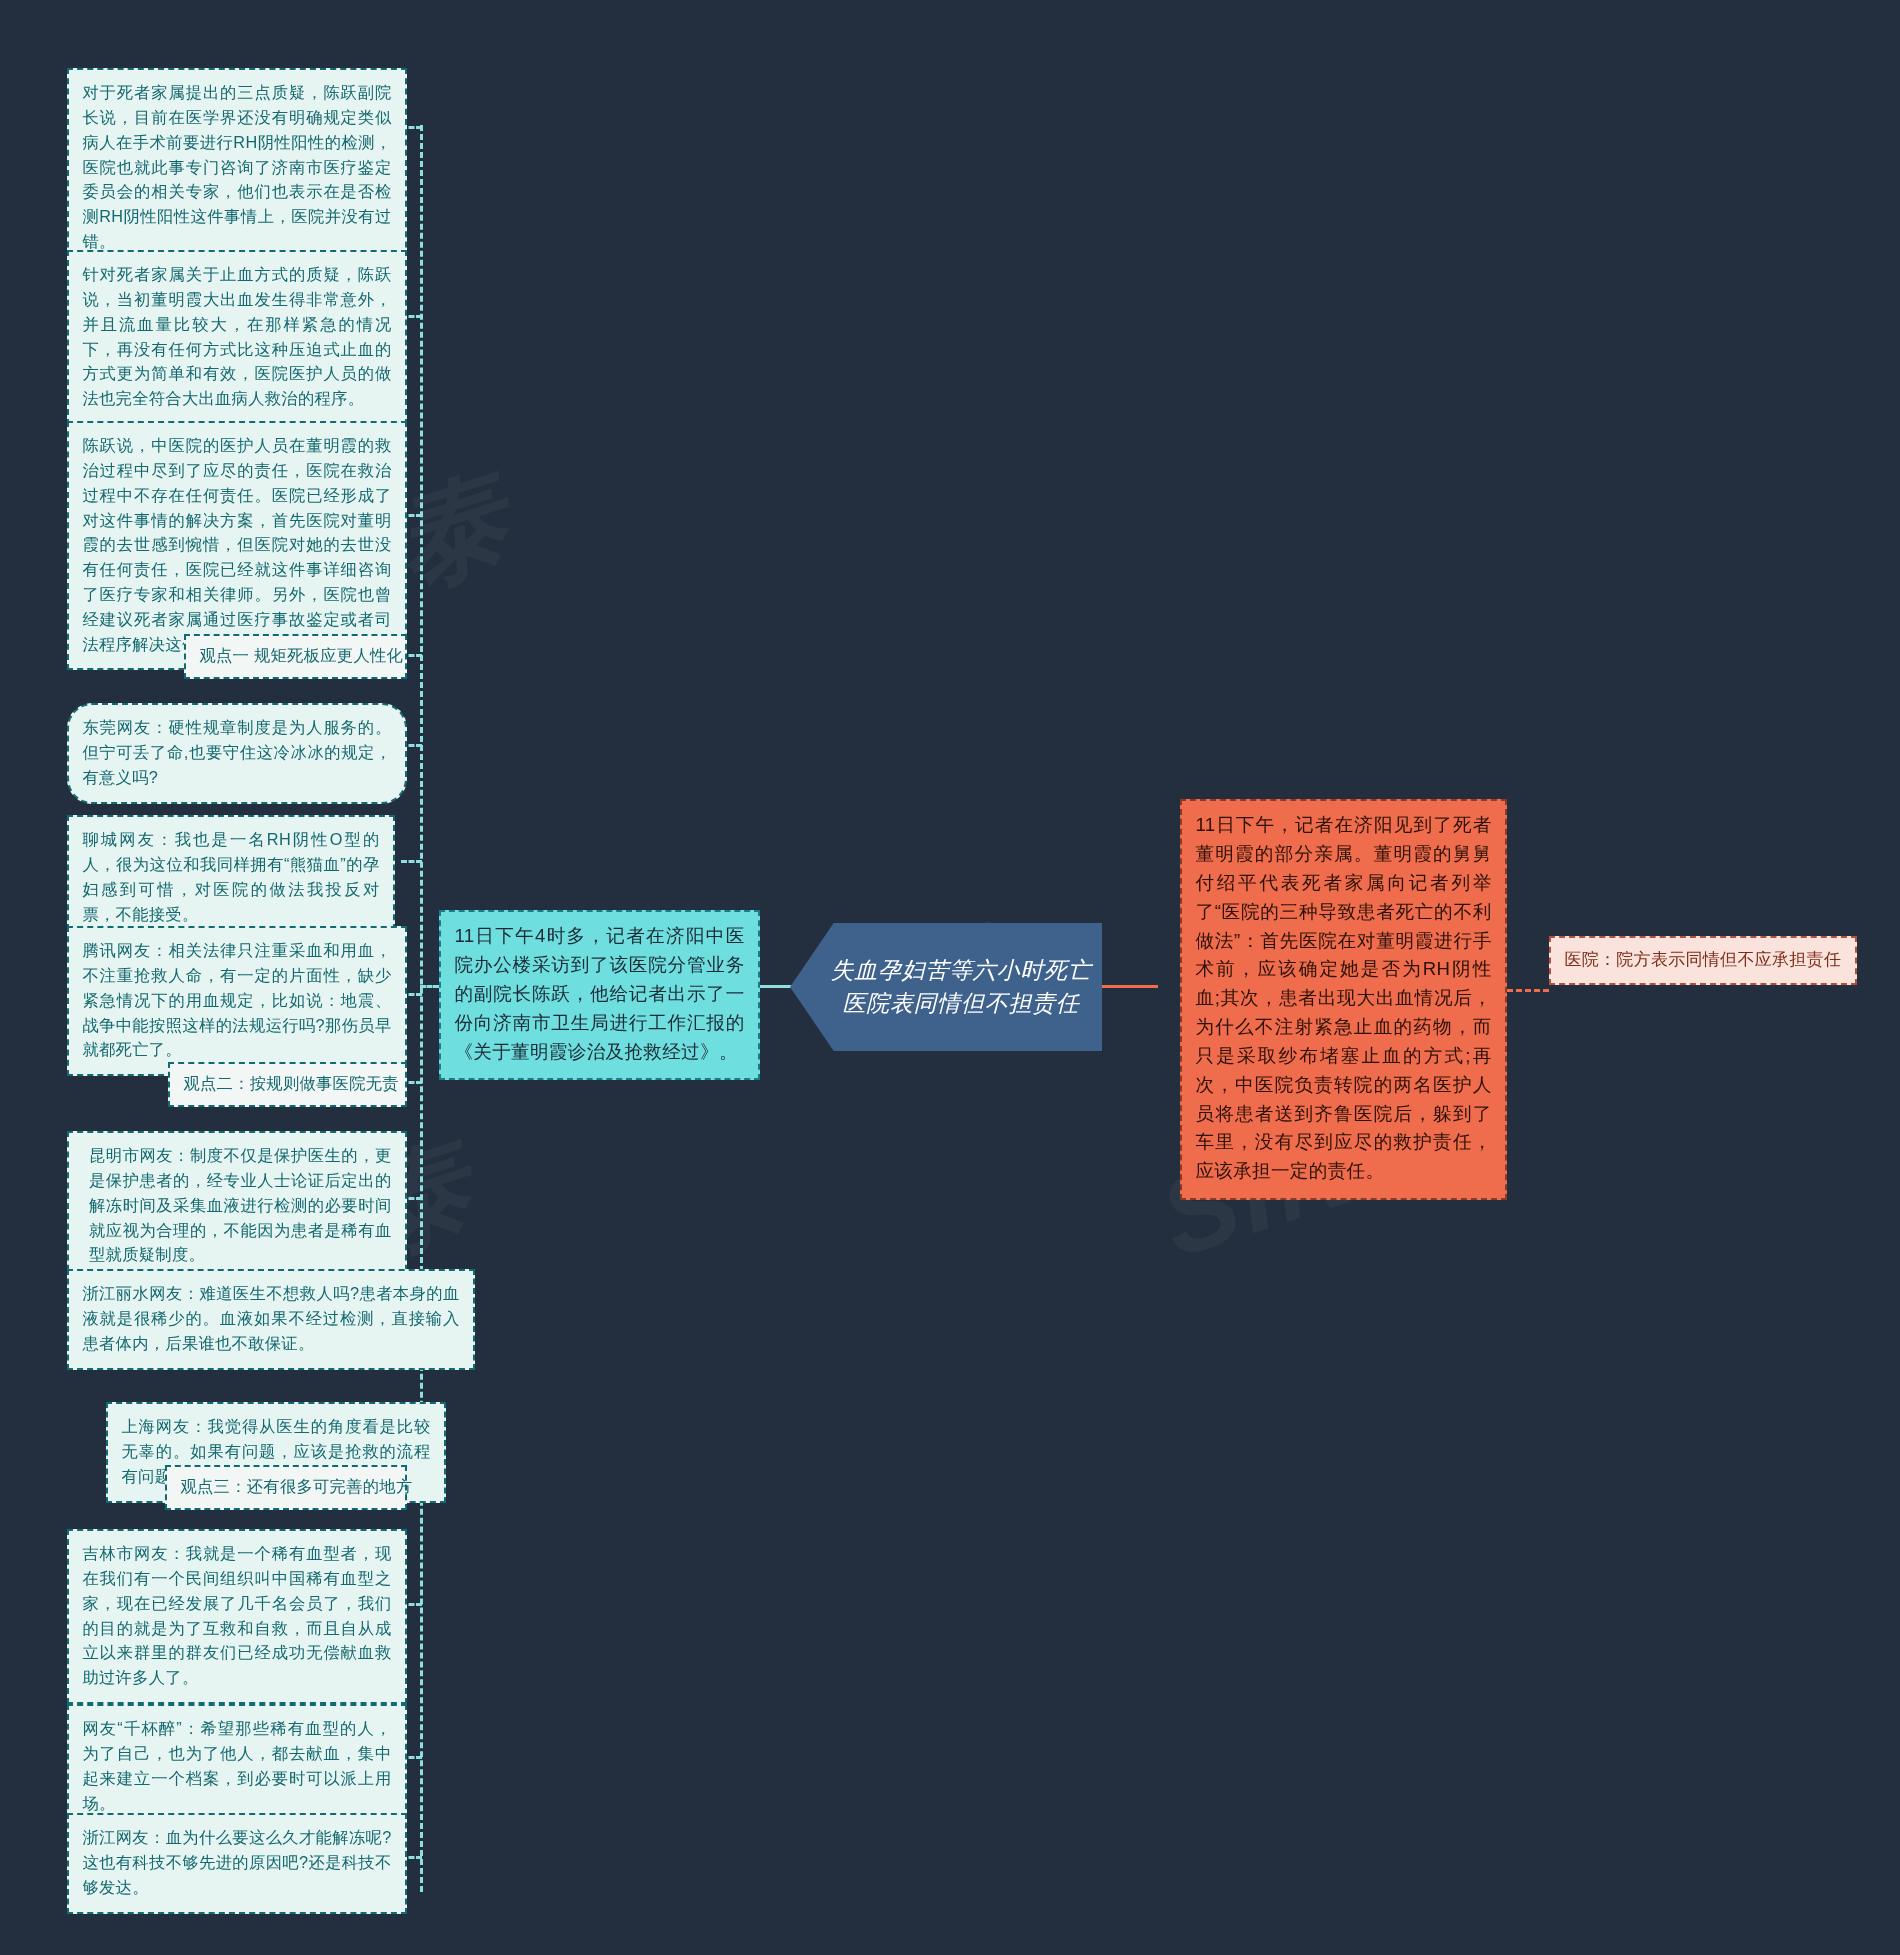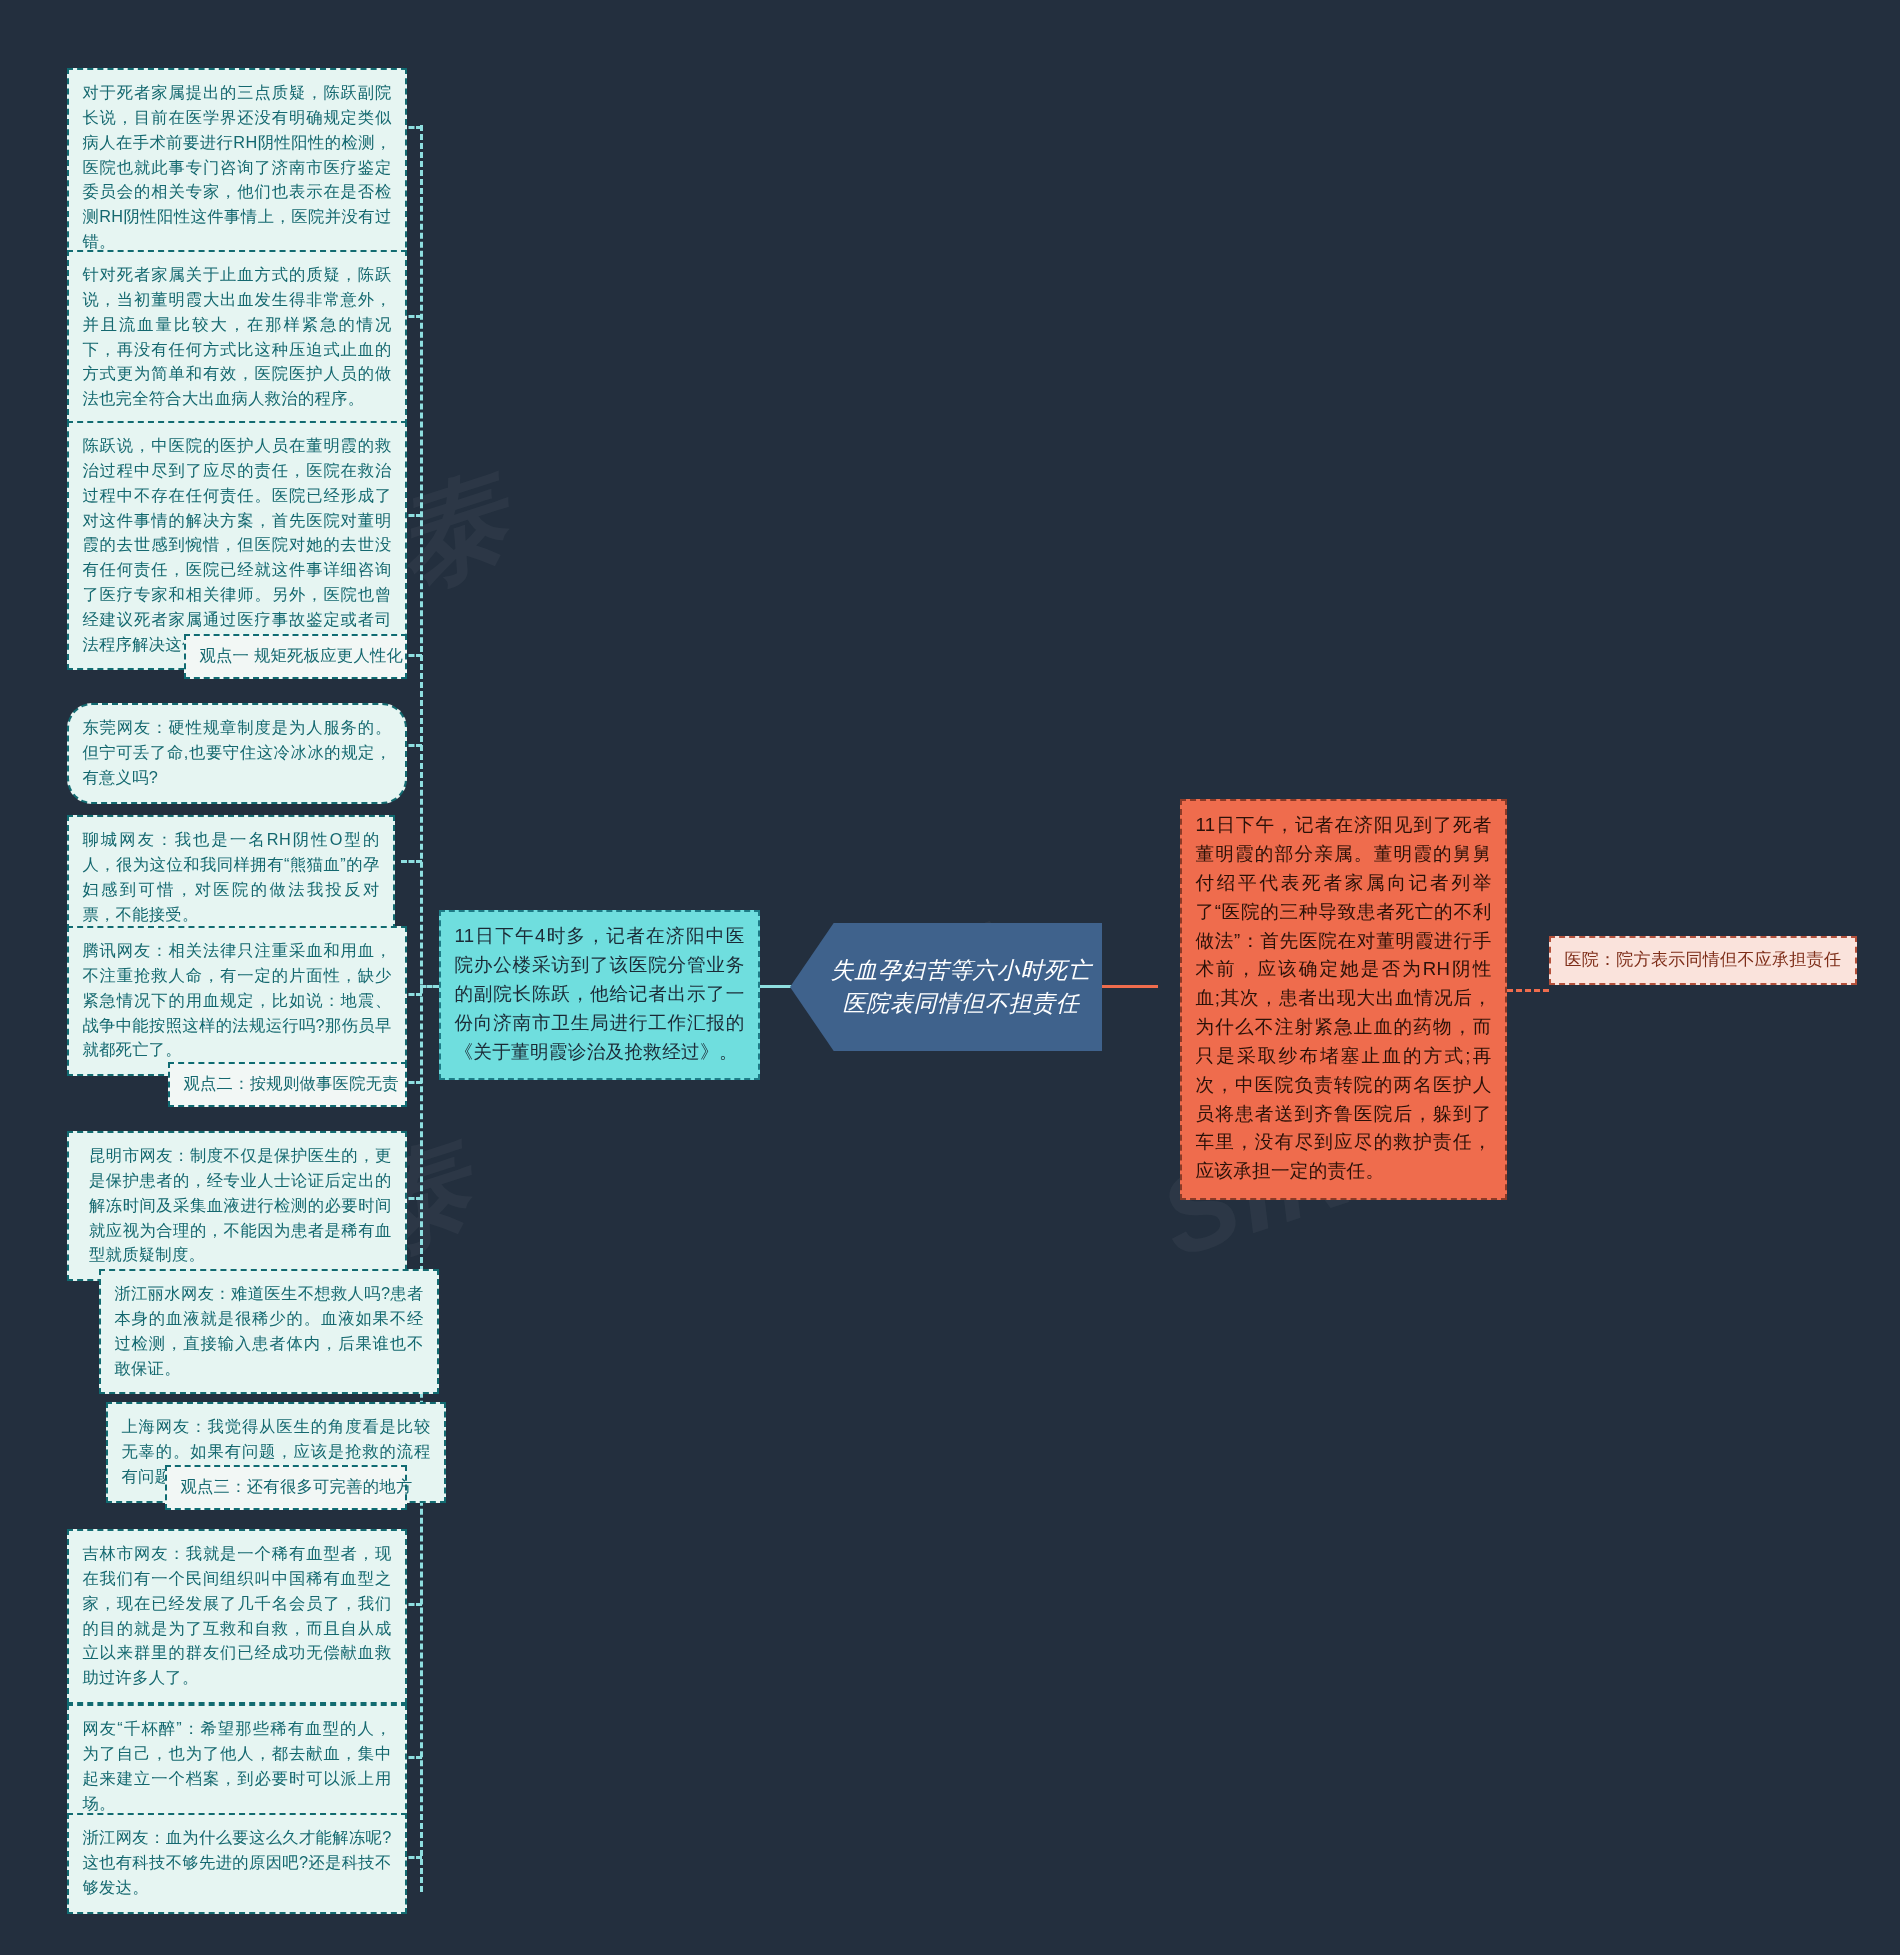--- a/index.html
+++ b/index.html
@@ -204,21 +204,21 @@
   </div>
 
   <div class="node header" style="left:168px; top:1062px; width:239px;">
     <span>观点二：按规则做事医院无责</span>
   </div>
 
   <div class="node leaf" style="left:67px; top:1131px; width:340px;padding-left:20px;">
     <span>昆明市网友：制度不仅是保护医生的，更是保护患者的，经专业人士论证后定出的解冻时间及采集血液进行检测的必要时间就应视为合理的，不能因为患者是稀有血型就质疑制度。</span>
   </div>
 
-  <div class="node leaf" style="left:67px; top:1269px; width:340px;margin-left:32px;">
+  <div class="node leaf" style="left:67px; top:1269px; width:408px;">
     <span>浙江丽水网友：难道医生不想救人吗?患者本身的血液就是很稀少的。血液如果不经过检测，直接输入患者体内，后果谁也不敢保证。</span>
   </div>
 
   <div class="node leaf" style="left:67px; top:1402px; width:340px;margin-left:39px;">
     <span>上海网友：我觉得从医生的角度看是比较无辜的。如果有问题，应该是抢救的流程有问题。</span>
   </div>
 
   <div class="node header" style="left:165px; top:1465px; width:242px;">
     <span>观点三：还有很多可完善的地方</span>
   </div>

